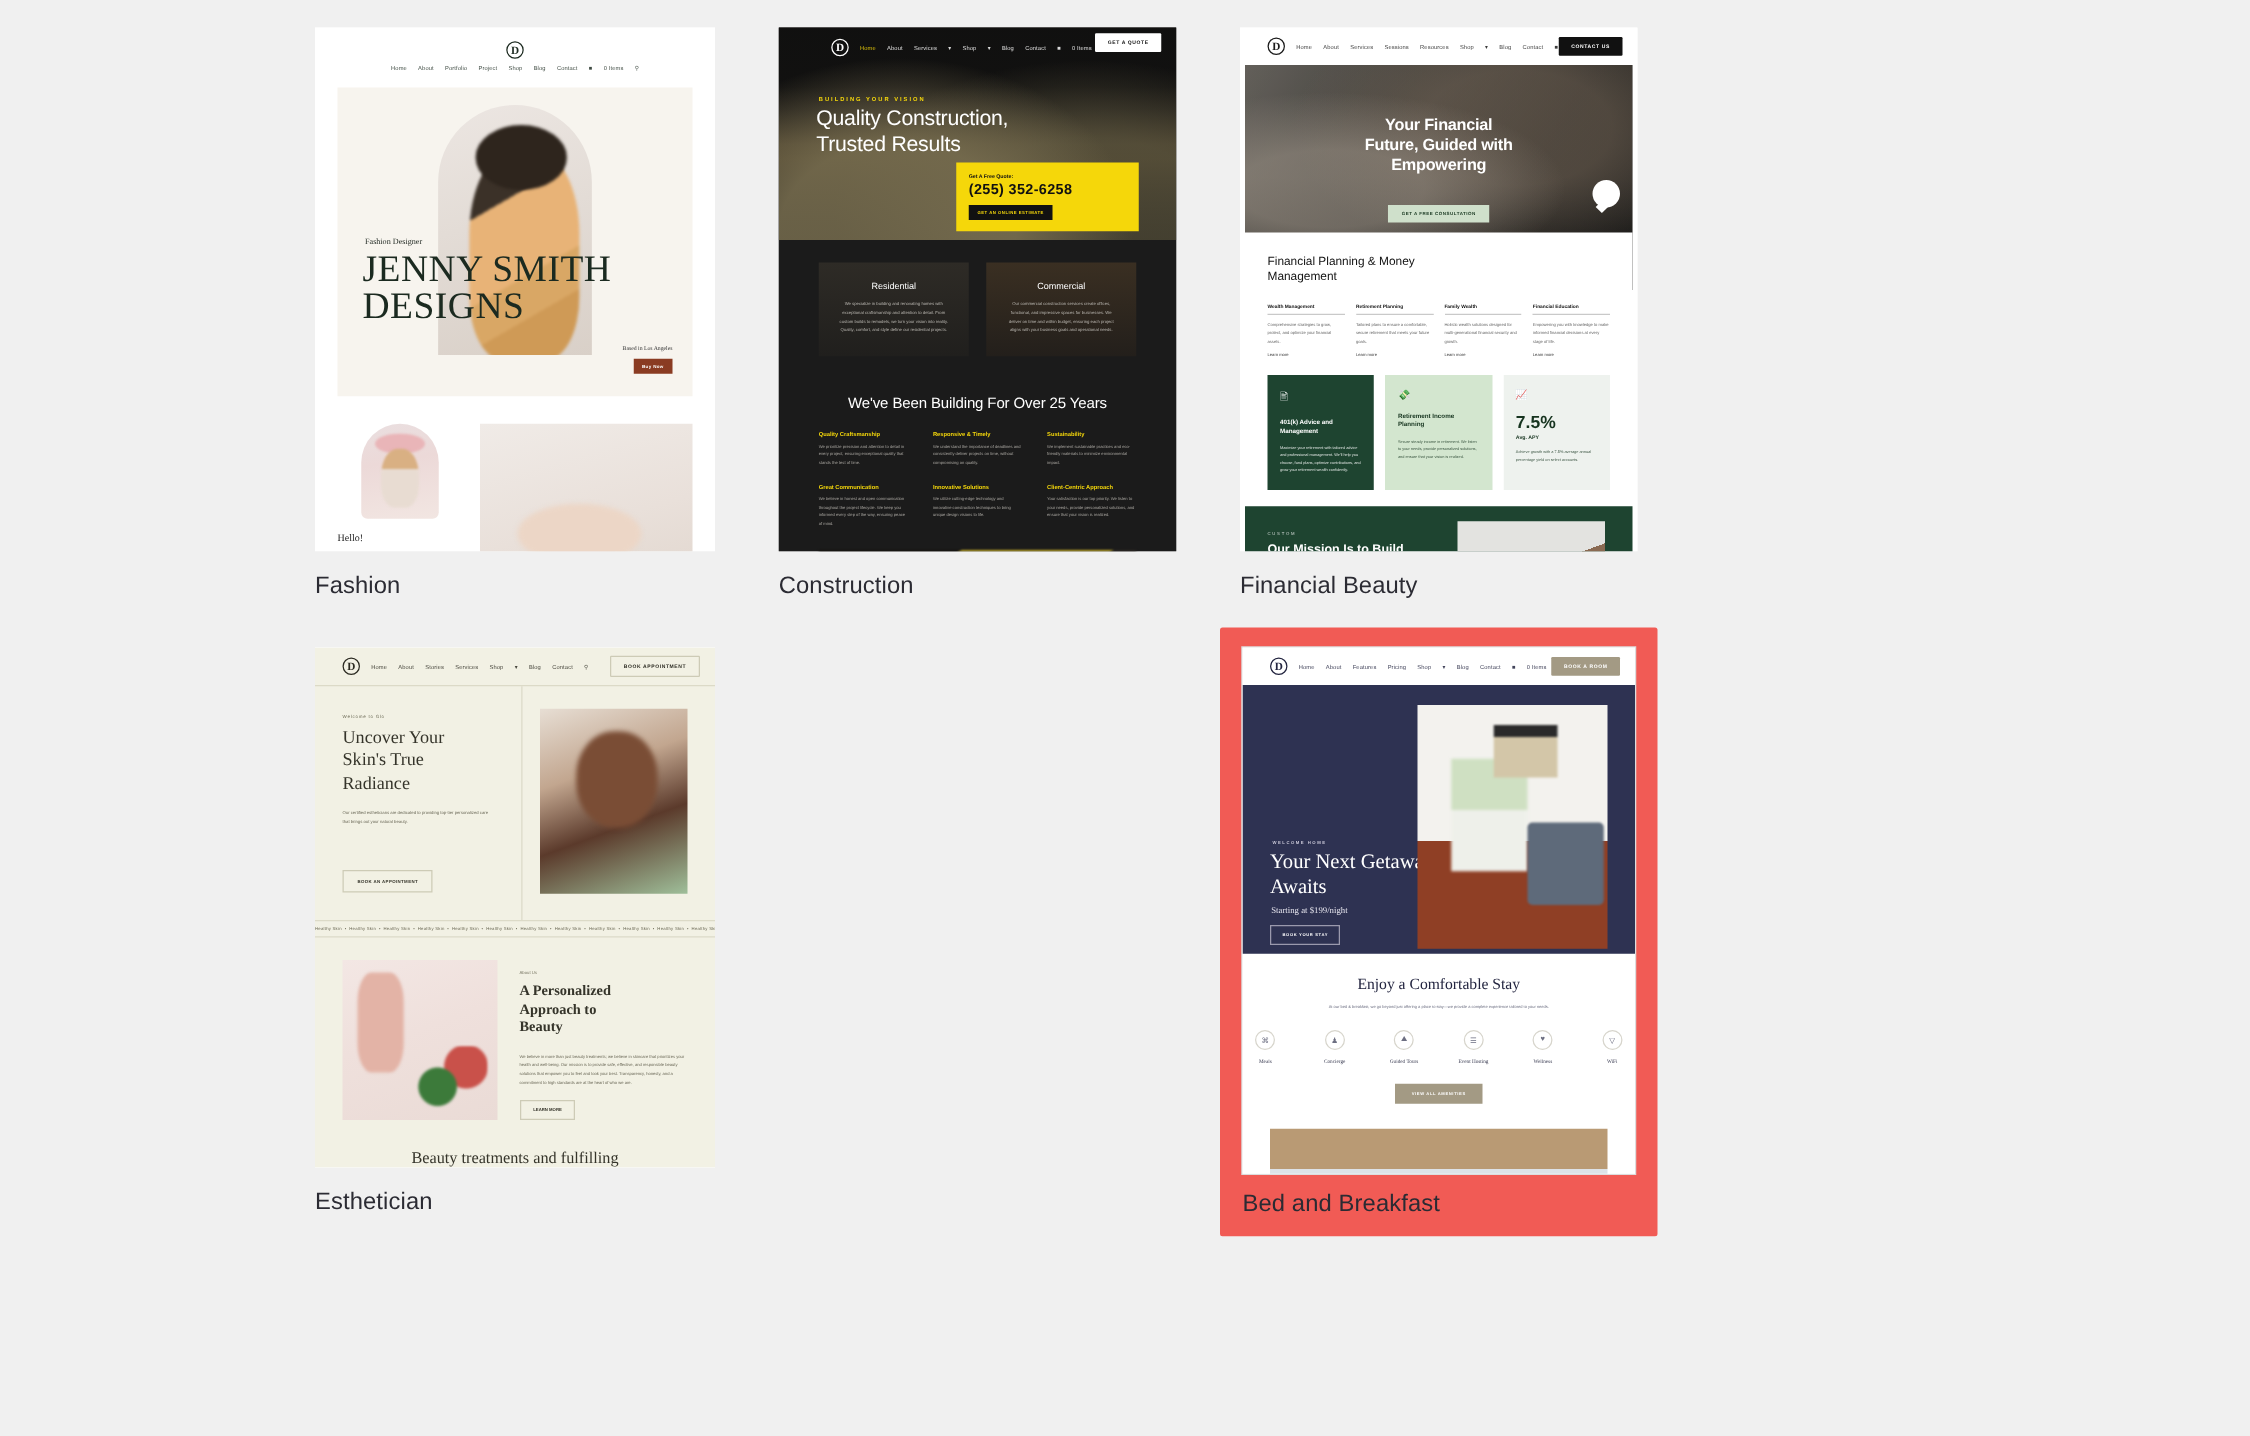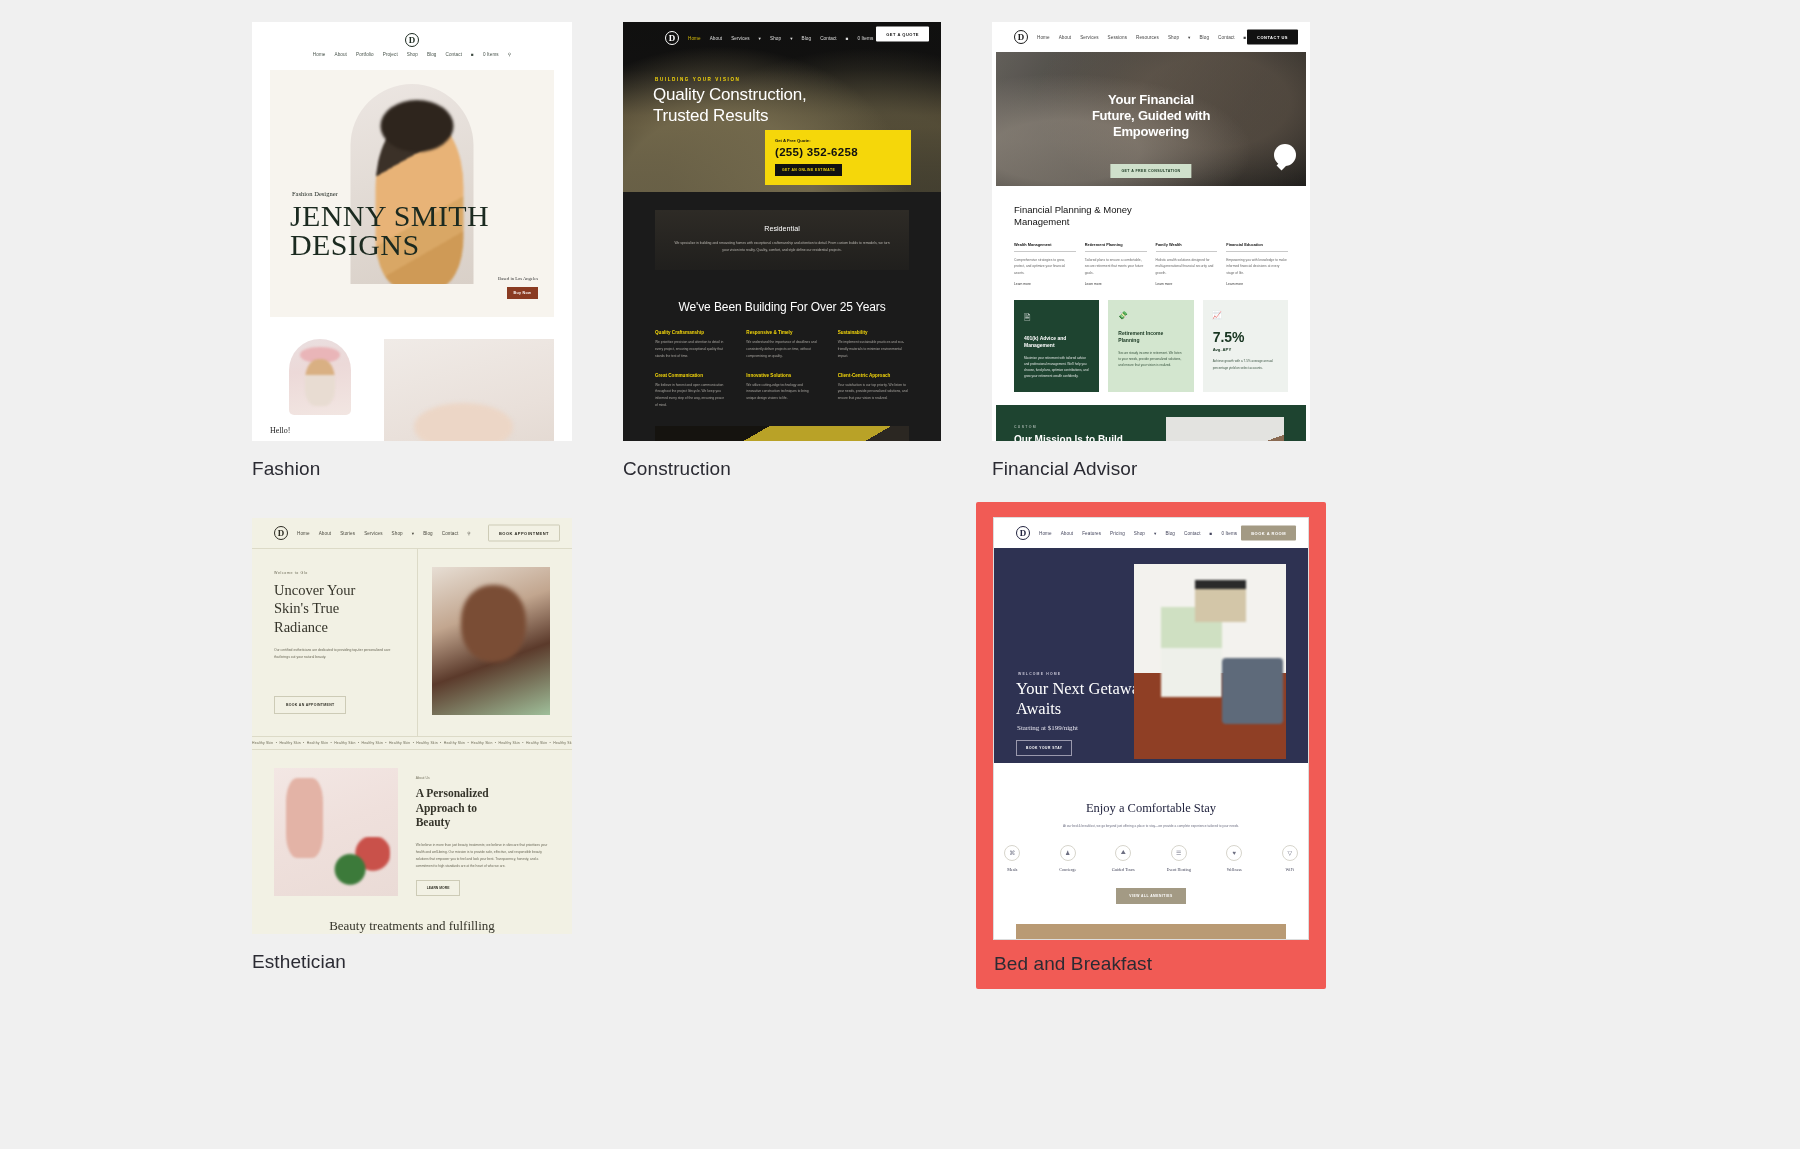--- a/index.html
+++ b/index.html
@@ -220,21 +220,21 @@
   }
   .bnb-img::before{
     content:""; position:absolute; left:18%; top:22%; width:40%; height:46%;
     background:linear-gradient(180deg,#cfe0c2 0 46%, #eef0ea 46% 100%); filter:blur(1.1px);
   }
   .bnb-img::after{
     content:""; position:absolute; right:2%; top:48%; width:40%; height:34%;
     background:#5e6a7a; border-radius:4px; filter:blur(1px);
   }
   .bnb-chand{ position:absolute; left:40%; top:8%; width:34%; height:22%; background:linear-gradient(180deg,#2a2a2a 0 22%, #d3c6a8 22% 100%); filter:blur(.8px); }
-  .bnb-sec{ padding:17px 0 0; text-align:center;margin-top:21px; }
+  .bnb-sec{ padding:17px 0 0; text-align:center; }
   .bnb-h2{ font-family:"Liberation Serif",serif; font-size:12.5px; color:#22243f;}
   .bnb-p{ font-size:3.2px; line-height:2.1; color:#6d6f82; margin:7px auto 0; width:62%;}
   .bnb-amen{ display:flex; justify-content:center; gap:19px; margin-top:15px;}
   .bnb-am{ width:40px; }
   .bnb-am .circ{
     width:16px; height:16px; border-radius:50%; border:.7px solid #d7d5cc;
     margin:0 auto 6px; display:flex; align-items:center; justify-content:center; font-size:6px; color:#6d6f82;
   }
   .bnb-am .lab{ font-family:"Liberation Serif",serif; font-size:4.2px; color:#3a3c52;}
   .bnb-allbtn{ display:inline-block; margin-top:16px; background:#a39a84; color:#fff; font-size:3.3px; padding:6px 13px; letter-spacing:.5px; font-weight:bold;}
@@ -316,20 +316,24 @@
         <div class="cns-quote">
           <div class="q-lab">Get A Free Quote:</div>
           <div class="q-num">(255) 352-6258</div>
           <div class="q-btn">GET AN ONLINE ESTIMATE</div>
         </div>
         <div class="cns-cats">
           <div class="cns-cat">
             <h4>Residential</h4>
             <p class="blur">We specialize in building and renovating homes with exceptional craftsmanship and attention to detail. From custom builds to remodels, we turn your vision into reality. Quality, comfort, and style define our residential projects.</p>
           </div>
+          <div class="cns-cat">
+            <h4>Commercial</h4>
+            <p class="blur">Our commercial construction services create offices, functional, and impressive spaces for businesses. We deliver on time and within budget, ensuring each project aligns with your business goals and operational needs.</p>
+          </div>
         </div>
         <div class="cns-h2">We've Been Building For Over 25 Years</div>
         <div class="cns-grid">
           <div>
               <h5>Quality Craftsmanship</h5>
               <p class="blur">We prioritize precision and attention to detail in every project, ensuring exceptional quality that stands the test of time.</p>
             </div>
           <div>
               <h5>Responsive &amp; Timely</h5>
               <p class="blur">We understand the importance of deadlines and consistently deliver projects on time, without compromising on quality.</p>
@@ -433,21 +437,21 @@
             </div>
           </div>
         </div>
         <div class="fin-mission">
           <div class="mk">CUSTOM</div>
           <h3>Our Mission Is to Build</h3>
           <div class="mimg"></div>
         </div>
       </div>
     </div>
-    <div class="card-label">Financial Advisor</div>
+    <div class="card-label">Financial Beauty</div>
   </div>
 
   <div class="card" id="esthetician-card">
     <div class="card-frame">
       <div class="site est">
         <div class="navbar">
           <div class="logo-d">D</div>
           <div class="navlinks blur">
             <span>Home</span>
             <span>About</span>

